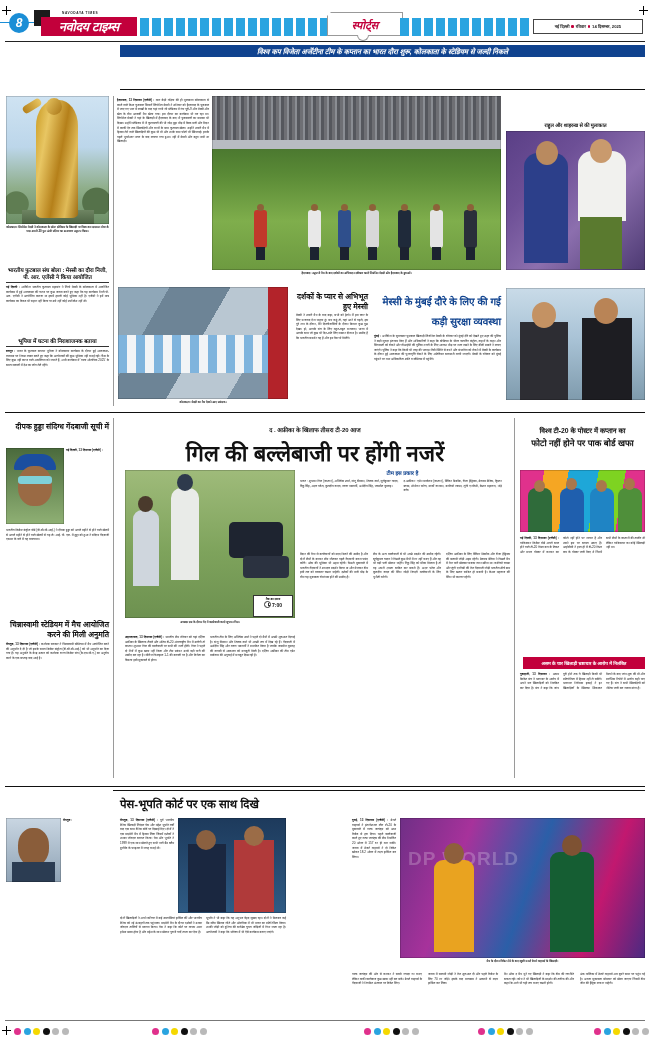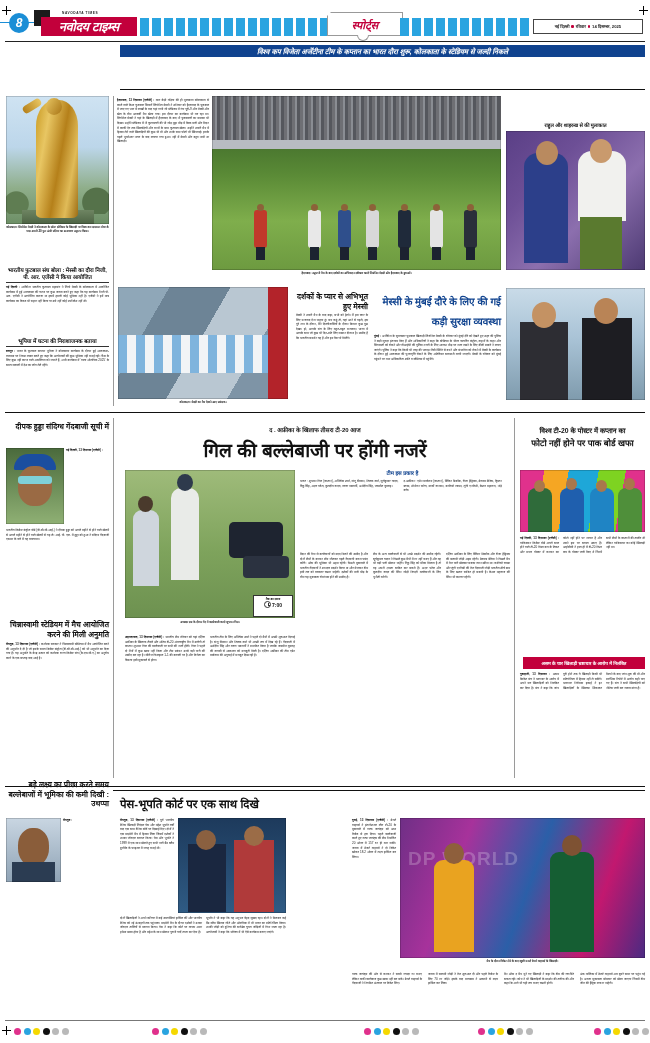--- a/index.html
+++ b/index.html
@@ -373,37 +373,34 @@
   <div class="body-text" style="position:absolute;left:6px;top:528px;width:103px;">भारतीय क्रिकेट कंट्रोल बोर्ड (बी.सी.सी.आई.) ने दीपक हुड्डा को अगले महीने से होने वाले खेलमें से अगले महीने से होने वाले खेलमें से यह ले। आई. पी. एल. में हुड्डा को हुआ ने संदिग्ध गेंदबाजी एक्शन के बारे में यह बतायाथा।</div>
 
   <div style="position:absolute;left:6px;top:620px;width:103px;">
     <div class="bl-head">चिन्नास्वामी स्टेडियम में मैच आयोजित करने की मिली अनुमति</div>
     <div class="body-text" style="margin-top:3px;">
       <b>बेंगलुरु, 13 दिसम्बर (एजेंसी) :</b>
       <span>कर्नाटक सरकार ने चिन्नास्वामी स्टेडियम में मैच आयोजित करने की अनुमति दे दी है जो इसके समय क्रिकेट कंट्रोल (बी.सी.सी.आई.) को भी अनुमति का दिया गया है। यह अनुमति के केन्द्र उत्सव को कर्नाटक राज्य क्रिकेट संघ (के.एस.सी.ए.) का अनुरोध करने के एक सप्ताह बाद आई है।</span>
     </div>
   </div>
 
-  <div style="position:absolute;left:6px;top:780px;width:103px;">
-    <div class="bl-head">बड़े लक्ष्य का पीछा करते समय बल्लेबाजों में भूमिका की कमी दिखी : उथप्पा</div>
-  </div>
   <div class="photo ph-uthappa">
     <div class="face"></div>
     <div class="body"></div>
   </div>
   <div class="body-text" style="position:absolute;left:63px;top:818px;width:46px;">
     <b>बेंगलुरु :</b>
   </div>
 
   <div class="vline" style="left:113px;top:418px;height:360px;"></div>
   <div class="vline" style="left:514px;top:418px;height:360px;"></div>
   <div class="vline" style="left:113px;top:96px;height:310px;"></div>
 
   <div class="sub-kicker" style="position:absolute;left:120px;top:426px;width:390px;">द . अफ्रीका के खिलाफ तीसरा टी-20 आज</div>
-  <div class="h-mid" style="position:absolute;left:120px;top:437px;width:390px;font-size:19px;">गिल की बल्लेबाजी पर होंगी नजरें</div>
+  <div class="h-mid" style="position:absolute;left:120px;top:437px;width:390px;font-size:22px;">गिल की बल्लेबाजी पर होंगी नजरें</div>
 
   <div class="photo ph-gill">
     <div class="bag"></div>
     <div class="bag2"></div>
     <div class="bat"></div>
     <div class="b2"></div>
     <div class="b2h"></div>
     <div class="b1"></div>
     <div class="b1h"></div>
   </div>

